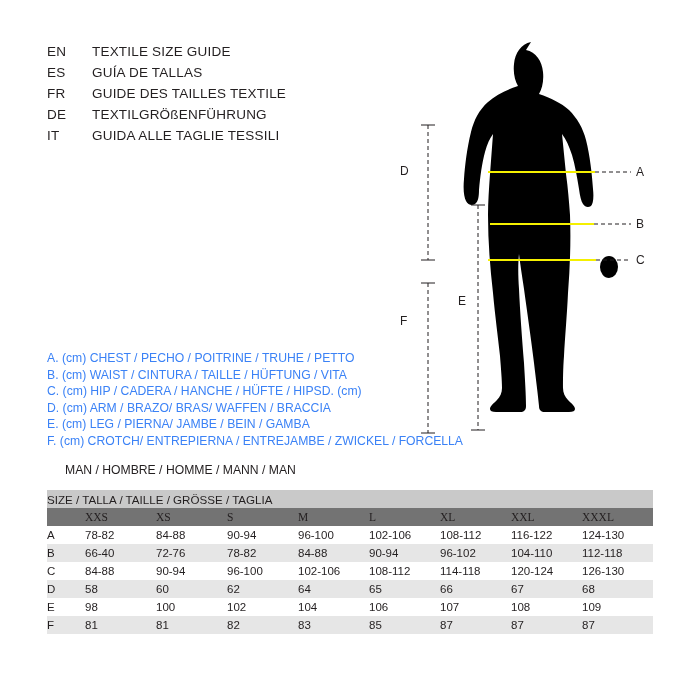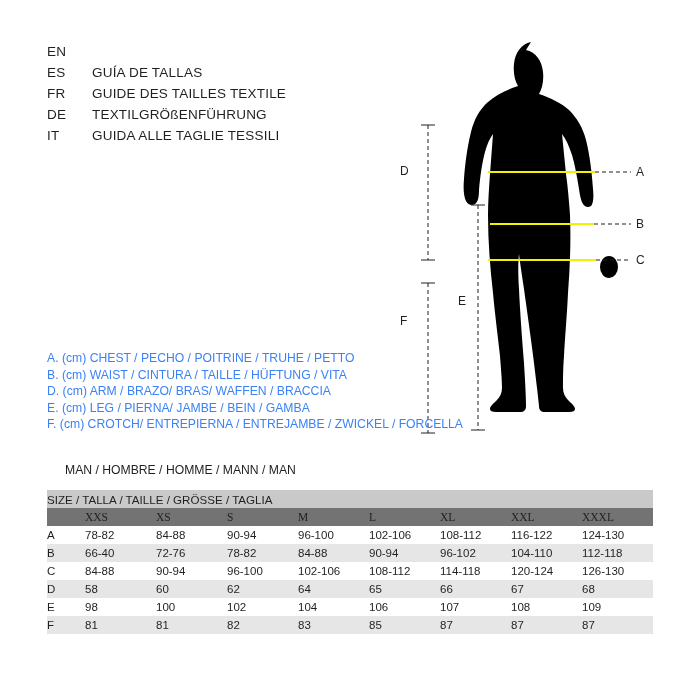--- a/index.html
+++ b/index.html
@@ -125,20 +125,21 @@
   }
 </style>
 </head>
 <body>
 
 <div class="page">
 
   <div class="lang-block">
     <div class="lang-row">
       <span class="lang-code">EN</span>
+      <span class="lang-text">TEXTILE SIZE GUIDE</span>
     </div>
     <div class="lang-row">
       <span class="lang-code">ES</span>
       <span class="lang-text">GUÍA DE TALLAS</span>
     </div>
     <div class="lang-row">
       <span class="lang-code">FR</span>
       <span class="lang-text">GUIDE DES TAILLES TEXTILE</span>
     </div>
     <div class="lang-row">
@@ -232,20 +233,21 @@
       <line x1="48" y1="263" x2="48" y2="413" stroke="#231f20" stroke-width="1" stroke-dasharray="4,3"></line>
       <line x1="41" y1="263" x2="55" y2="263" stroke="#231f20" stroke-width="1"></line>
       <line x1="41" y1="413" x2="55" y2="413" stroke="#231f20" stroke-width="1"></line>
       <text x="20" y="305" font-family="Liberation Sans, sans-serif" font-size="12" fill="#231f20">F</text>
     </svg>
   </div>
 
   <div class="key-block">
     <div class="key-row">A. (cm) CHEST / PECHO / POITRINE / TRUHE / PETTO</div>
     <div class="key-row">B. (cm) WAIST / CINTURA / TAILLE / HÜFTUNG / VITA</div>
+    <div class="key-row">C. (cm) HIP / CADERA / HANCHE / HÜFTE / HIPSD. (cm)</div>
     <div class="key-row">D. (cm) ARM / BRAZO/ BRAS/ WAFFEN / BRACCIA</div>
     <div class="key-row">E. (cm) LEG / PIERNA/ JAMBE / BEIN / GAMBA</div>
     <div class="key-row">F. (cm) CROTCH/ ENTREPIERNA / ENTREJAMBE / ZWICKEL / FORCELLA</div>
   </div>
 
   <div class="gender-row">MAN / HOMBRE / HOMME / MANN / MAN</div>
 
   <div class="table-wrap">
     <table class="size-table">
       <tbody>

